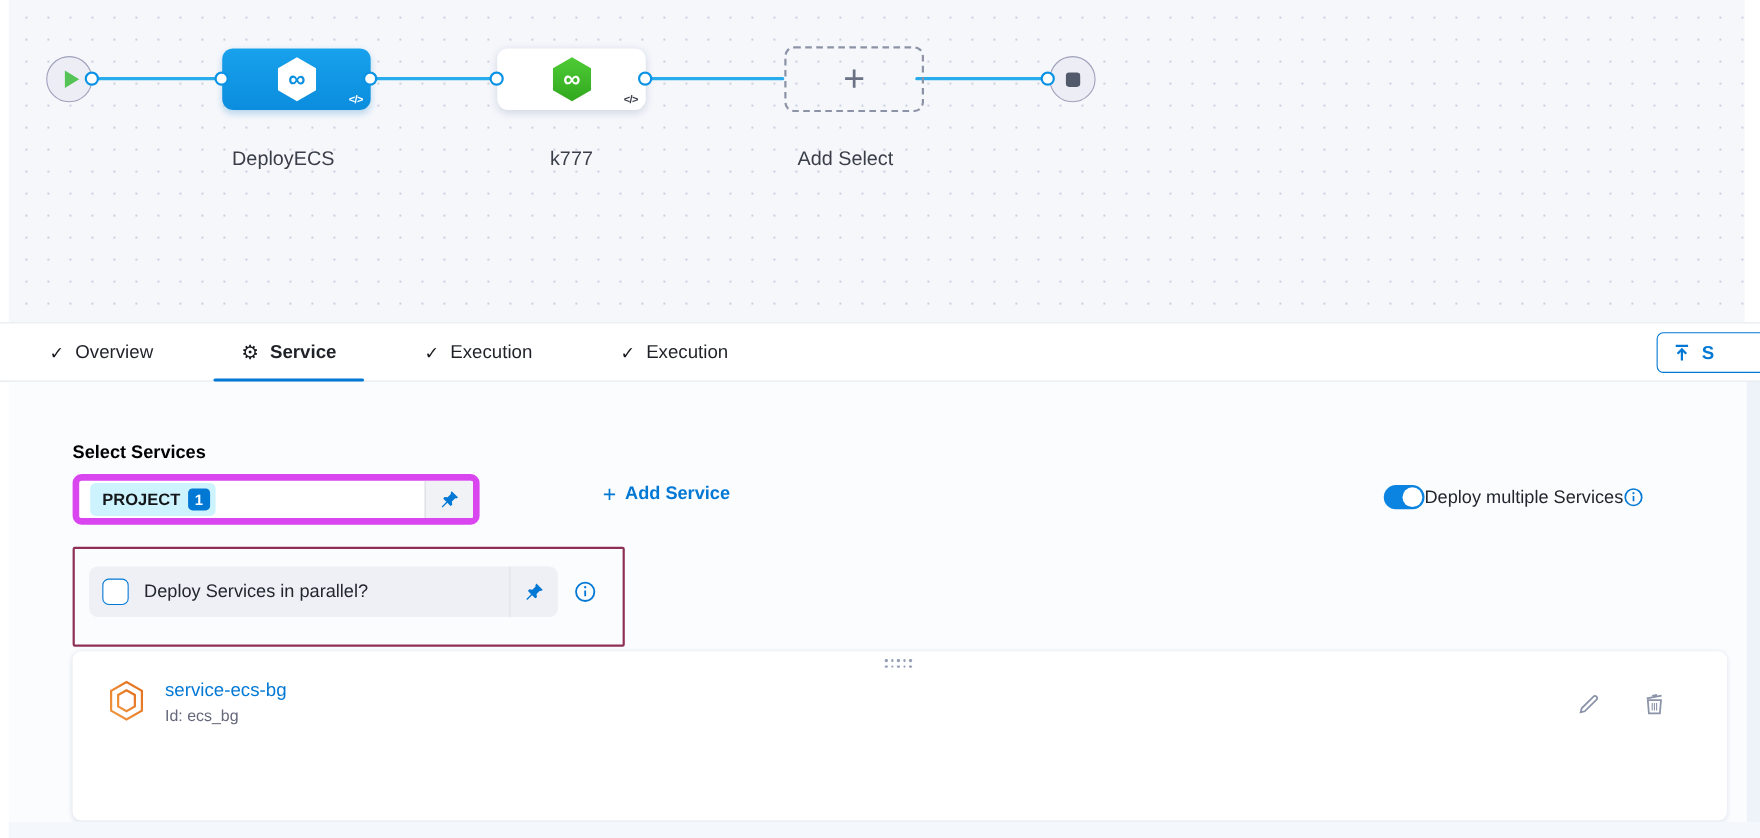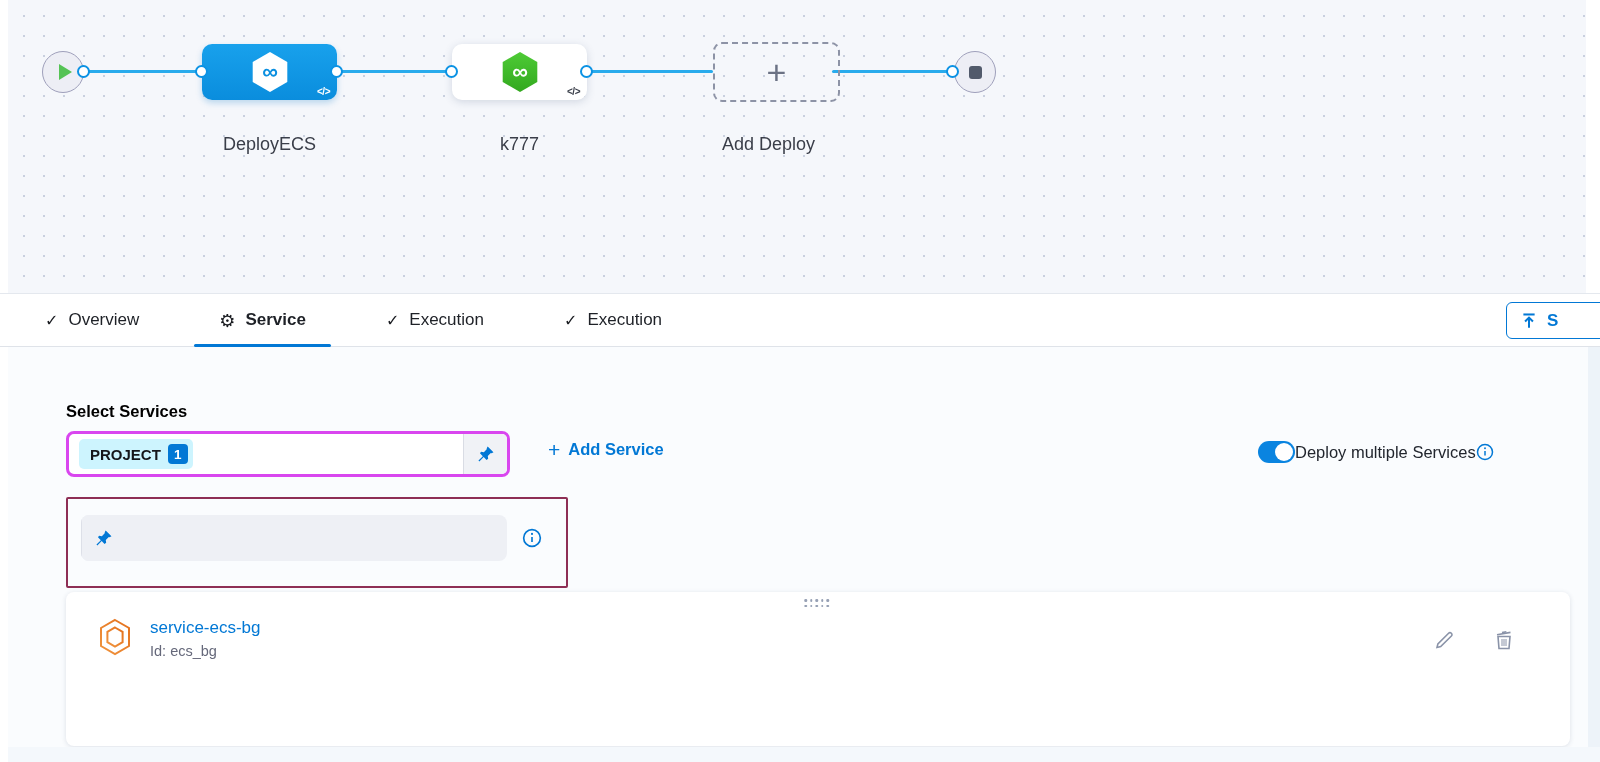--- a/index.html
+++ b/index.html
@@ -45,22 +45,22 @@
   #save-btn { left:1506px; top:302px; height:37px; width:120px; background:#fff;
          border:1.5px solid #0278d5; border-radius:6px; color:#0278d5; font-size:17px;
          font-weight:700; display:flex; align-items:center; gap:9px; padding:0 13px; }
 
   
   #content { left:8px; top:347px; width:1580px; height:400px; background:#fafcfe; }
   #right-strip { left:1588px; top:347px; width:12px; height:415px; background:#edf3f9; }
   #bottom-strip { left:8px; top:747px; width:1592px; height:15px; background:#f4f8fc; }
 
   .section-label { left:58px; top:55px; font-size:16.5px; font-weight:700; color:#000000; }
-  #service-select { left:58px; top:84px; width:444px; height:46px; background:#fff;
-        border:3px solid #d946ef; border-radius:8px; display:flex; overflow:hidden; }
+  #service-select { left:58px; top:84px; width:370px; height:46px; background:#fff;
+        border:6px solid #d946ef; border-radius:8px; display:flex; overflow:hidden; }
   #service-select .field { flex:1; display:flex; align-items:center; padding-left:10px; }
   .tag { background:#cdf4fe; border-radius:5px; height:30px; display:flex; align-items:center;
         padding:0 5px 0 11px; font-size:15px; font-weight:700; color:#15161a; }
   .tag-badge { background:#0278d5; color:#fff; min-width:20px; height:20px; border-radius:4px;
         font-size:13.5px; font-weight:700; display:flex; align-items:center; justify-content:center;
         margin-left:7px; padding:0 4px; }
   .pin-cell { width:44px; border-left:1px solid #d9dce4; background:#f0f2f6;
         display:flex; align-items:center; justify-content:center; }
   #add-service { left:540px; top:92px; display:flex; align-items:center; gap:8px;
         color:#0278d5; font-size:16.5px; font-weight:700; cursor:pointer; }
@@ -140,23 +140,23 @@
       <div class="stop-sq"></div>
     </div>
 
     <div class="port abs" style="left:69px;"></div>
     <div class="port abs" style="left:187px;"></div>
     <div class="port abs" style="left:322px;"></div>
     <div class="port abs" style="left:437px;"></div>
     <div class="port abs" style="left:572px;"></div>
     <div class="port abs" style="left:938px;"></div>
 
-    <div class="stage-label abs" style="left:194px;">DeployECS</div>
+    <div class="stage-label abs" style="left:182px;">DeployECS</div>
     <div class="stage-label abs" style="left:444px;">k777</div>
-    <div class="stage-label abs" style="left:697px;width:127px;">Add Deploy</div>
+    <div class="stage-label abs" style="left:697px;width:127px;">Add Select</div>
   </div>
 
   <div id="tabbar" class="abs">
     <div class="tab">
       <span class="glyph">✓</span>
       <span>Overview</span>
     </div>
     <div class="tab active">
       <span class="glyph gear">⚙</span>
       <span>Service</span>
@@ -210,20 +210,24 @@
       <span class="toggle-label">Deploy multiple Services</span>
       <svg width="18" height="18" viewBox="0 0 18 18" fill="none" stroke="#0278d5" stroke-width="1.5">
         <circle cx="9" cy="9" r="7.5"></circle>
           <line x1="9" y1="8" x2="9" y2="12.6"></line>
           <circle cx="9" cy="5.3" r="0.95" fill="#0278d5" stroke="none"></circle>
       </svg>
     </div>
 
     <div id="highlight-box" class="abs">
       <div id="parallel-field">
+        <div class="body">
+          <div class="checkbox"></div>
+          <span class="lbl">Deploy Services in parallel?</span>
+        </div>
         <div class="pin-cell">
           <svg width="19" height="19" viewBox="0 0 20 20" fill="#0278d5">
             <path d="M12.3 1.6l6.1 6.1-1.9 1-.9-.3-3.2 3.2.4 3-1.7 1.1-3-3-4.6 4.6-.9-.9 4.6-4.6-3-3 1.1-1.7 3 .4 3.2-3.2-.3-.9z"></path>
           </svg>
         </div>
       </div>
       <svg id="parallel-info" width="20" height="20" viewBox="0 0 18 18" fill="none" stroke="#0278d5" stroke-width="1.5">
         <circle cx="9" cy="9" r="7.5"></circle>
           <line x1="9" y1="8" x2="9" y2="12.6"></line>
           <circle cx="9" cy="5.3" r="0.95" fill="#0278d5" stroke="none"></circle>

